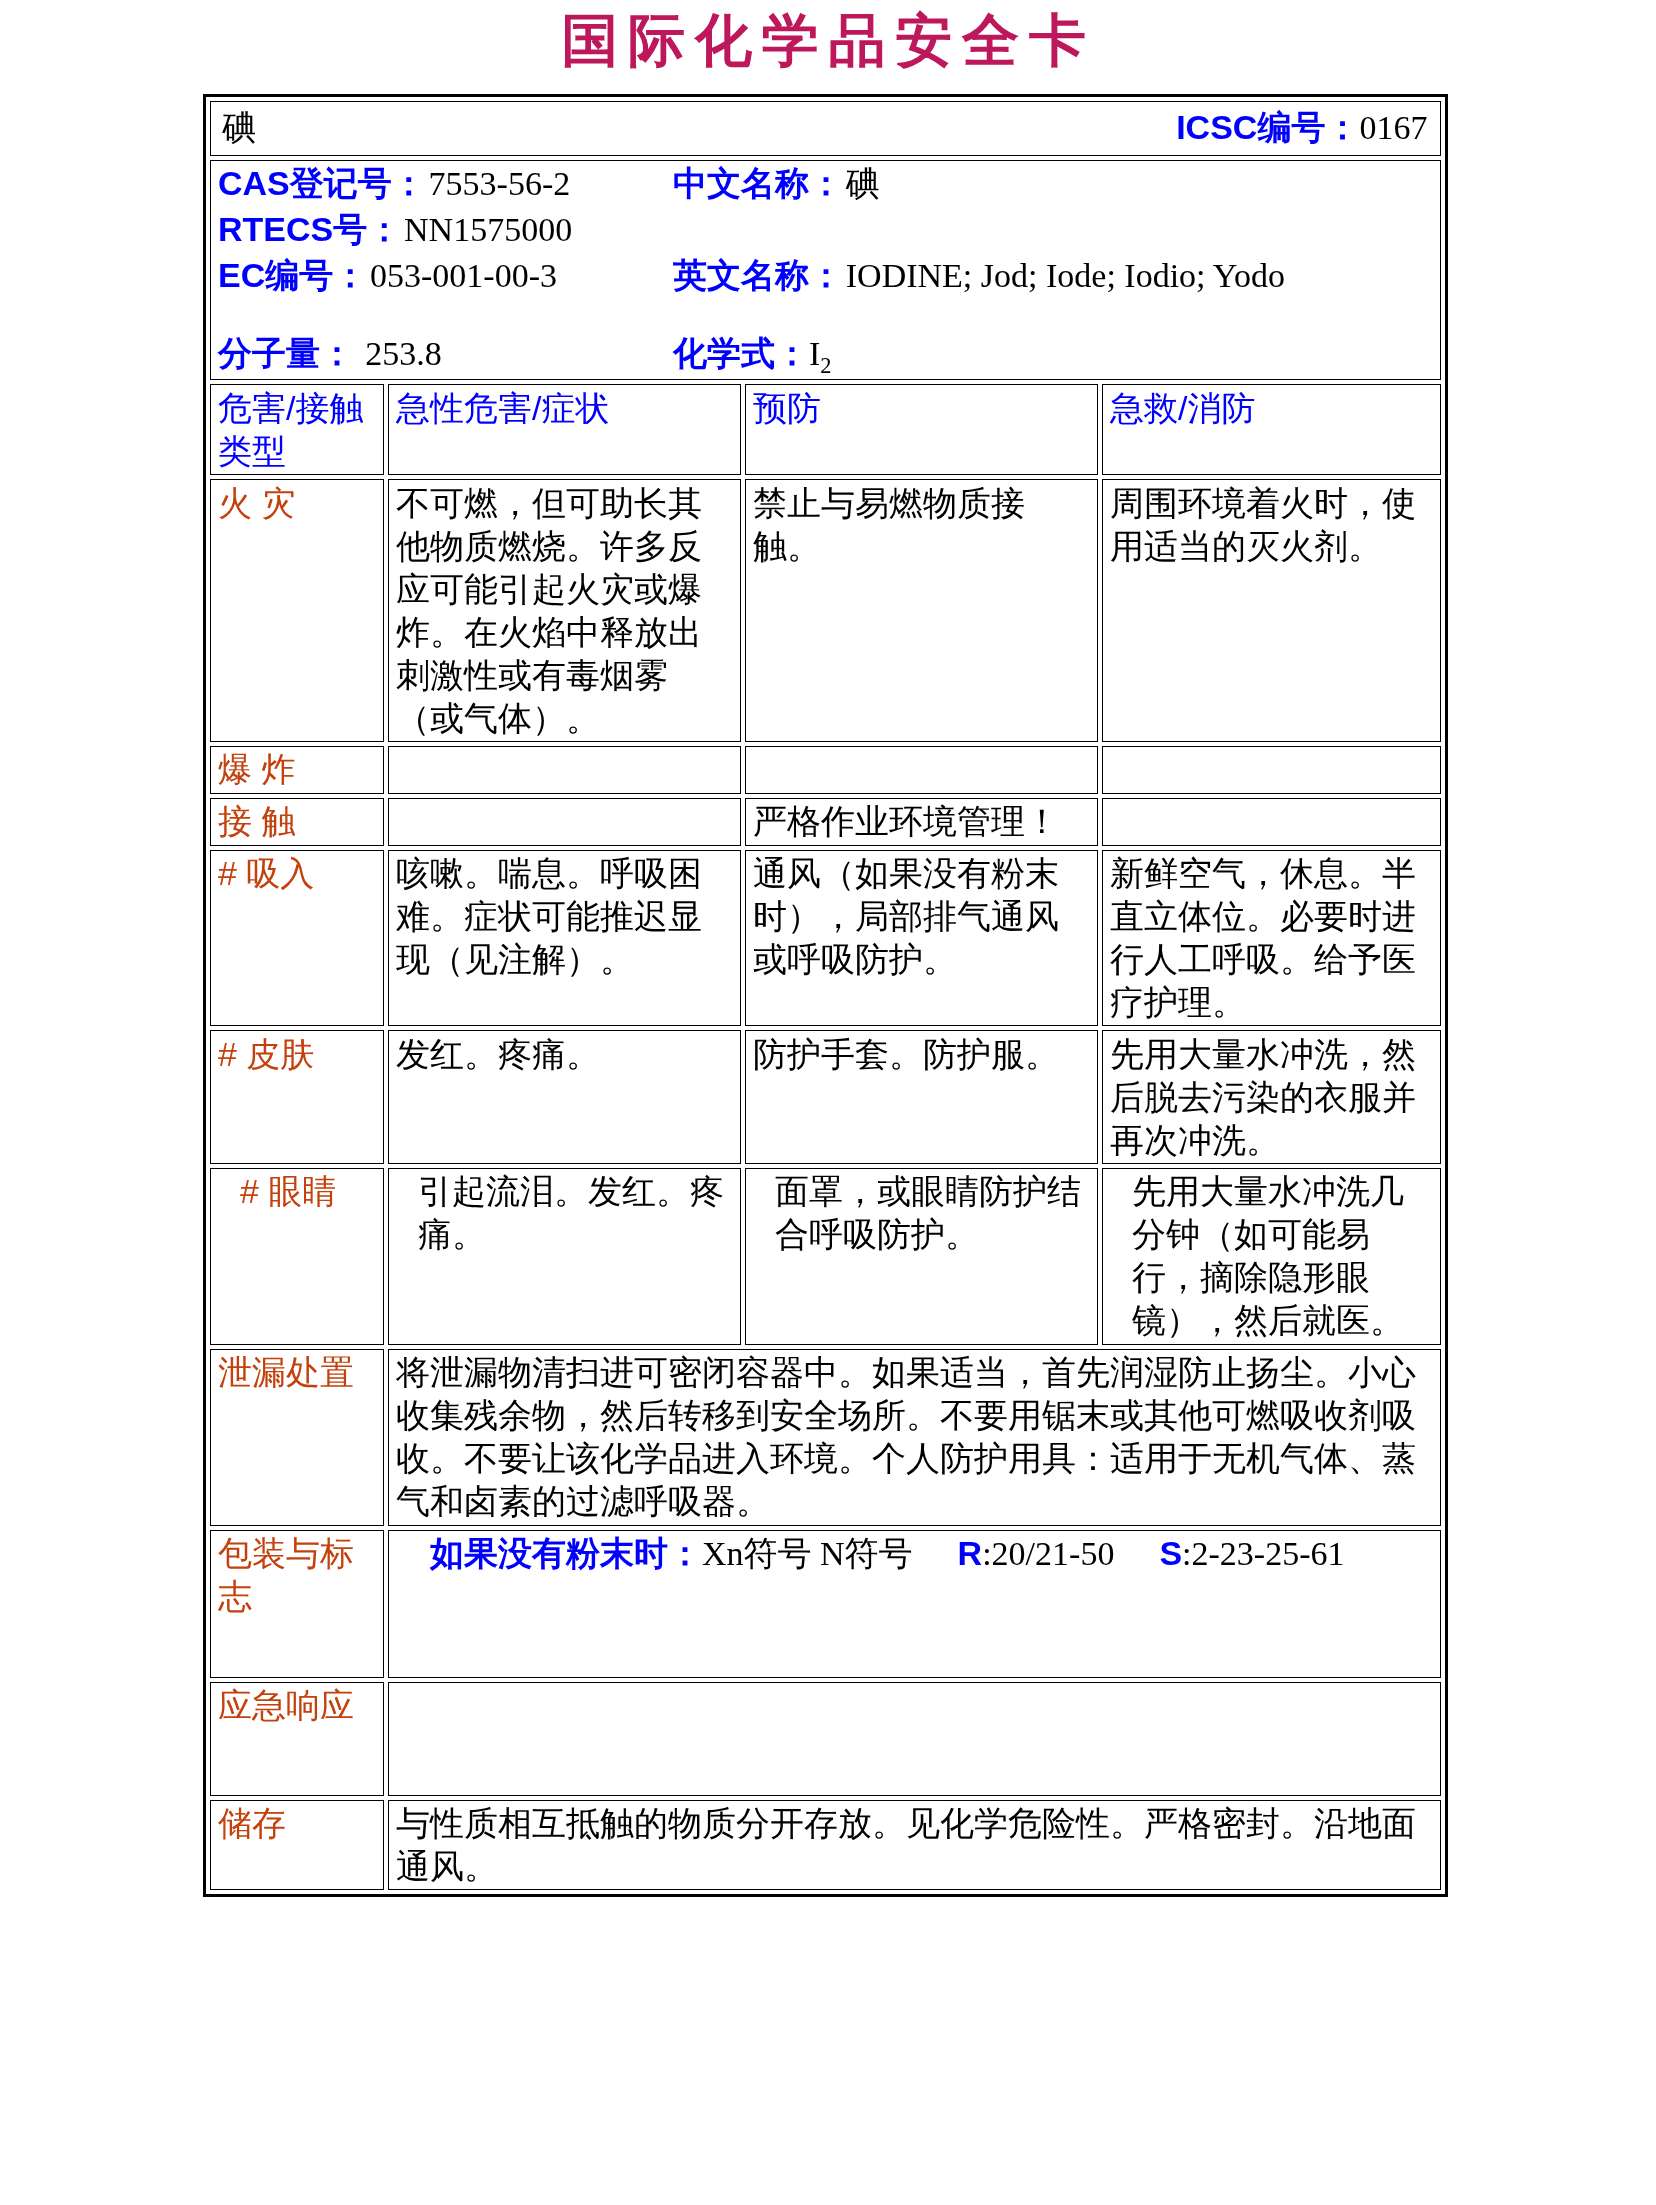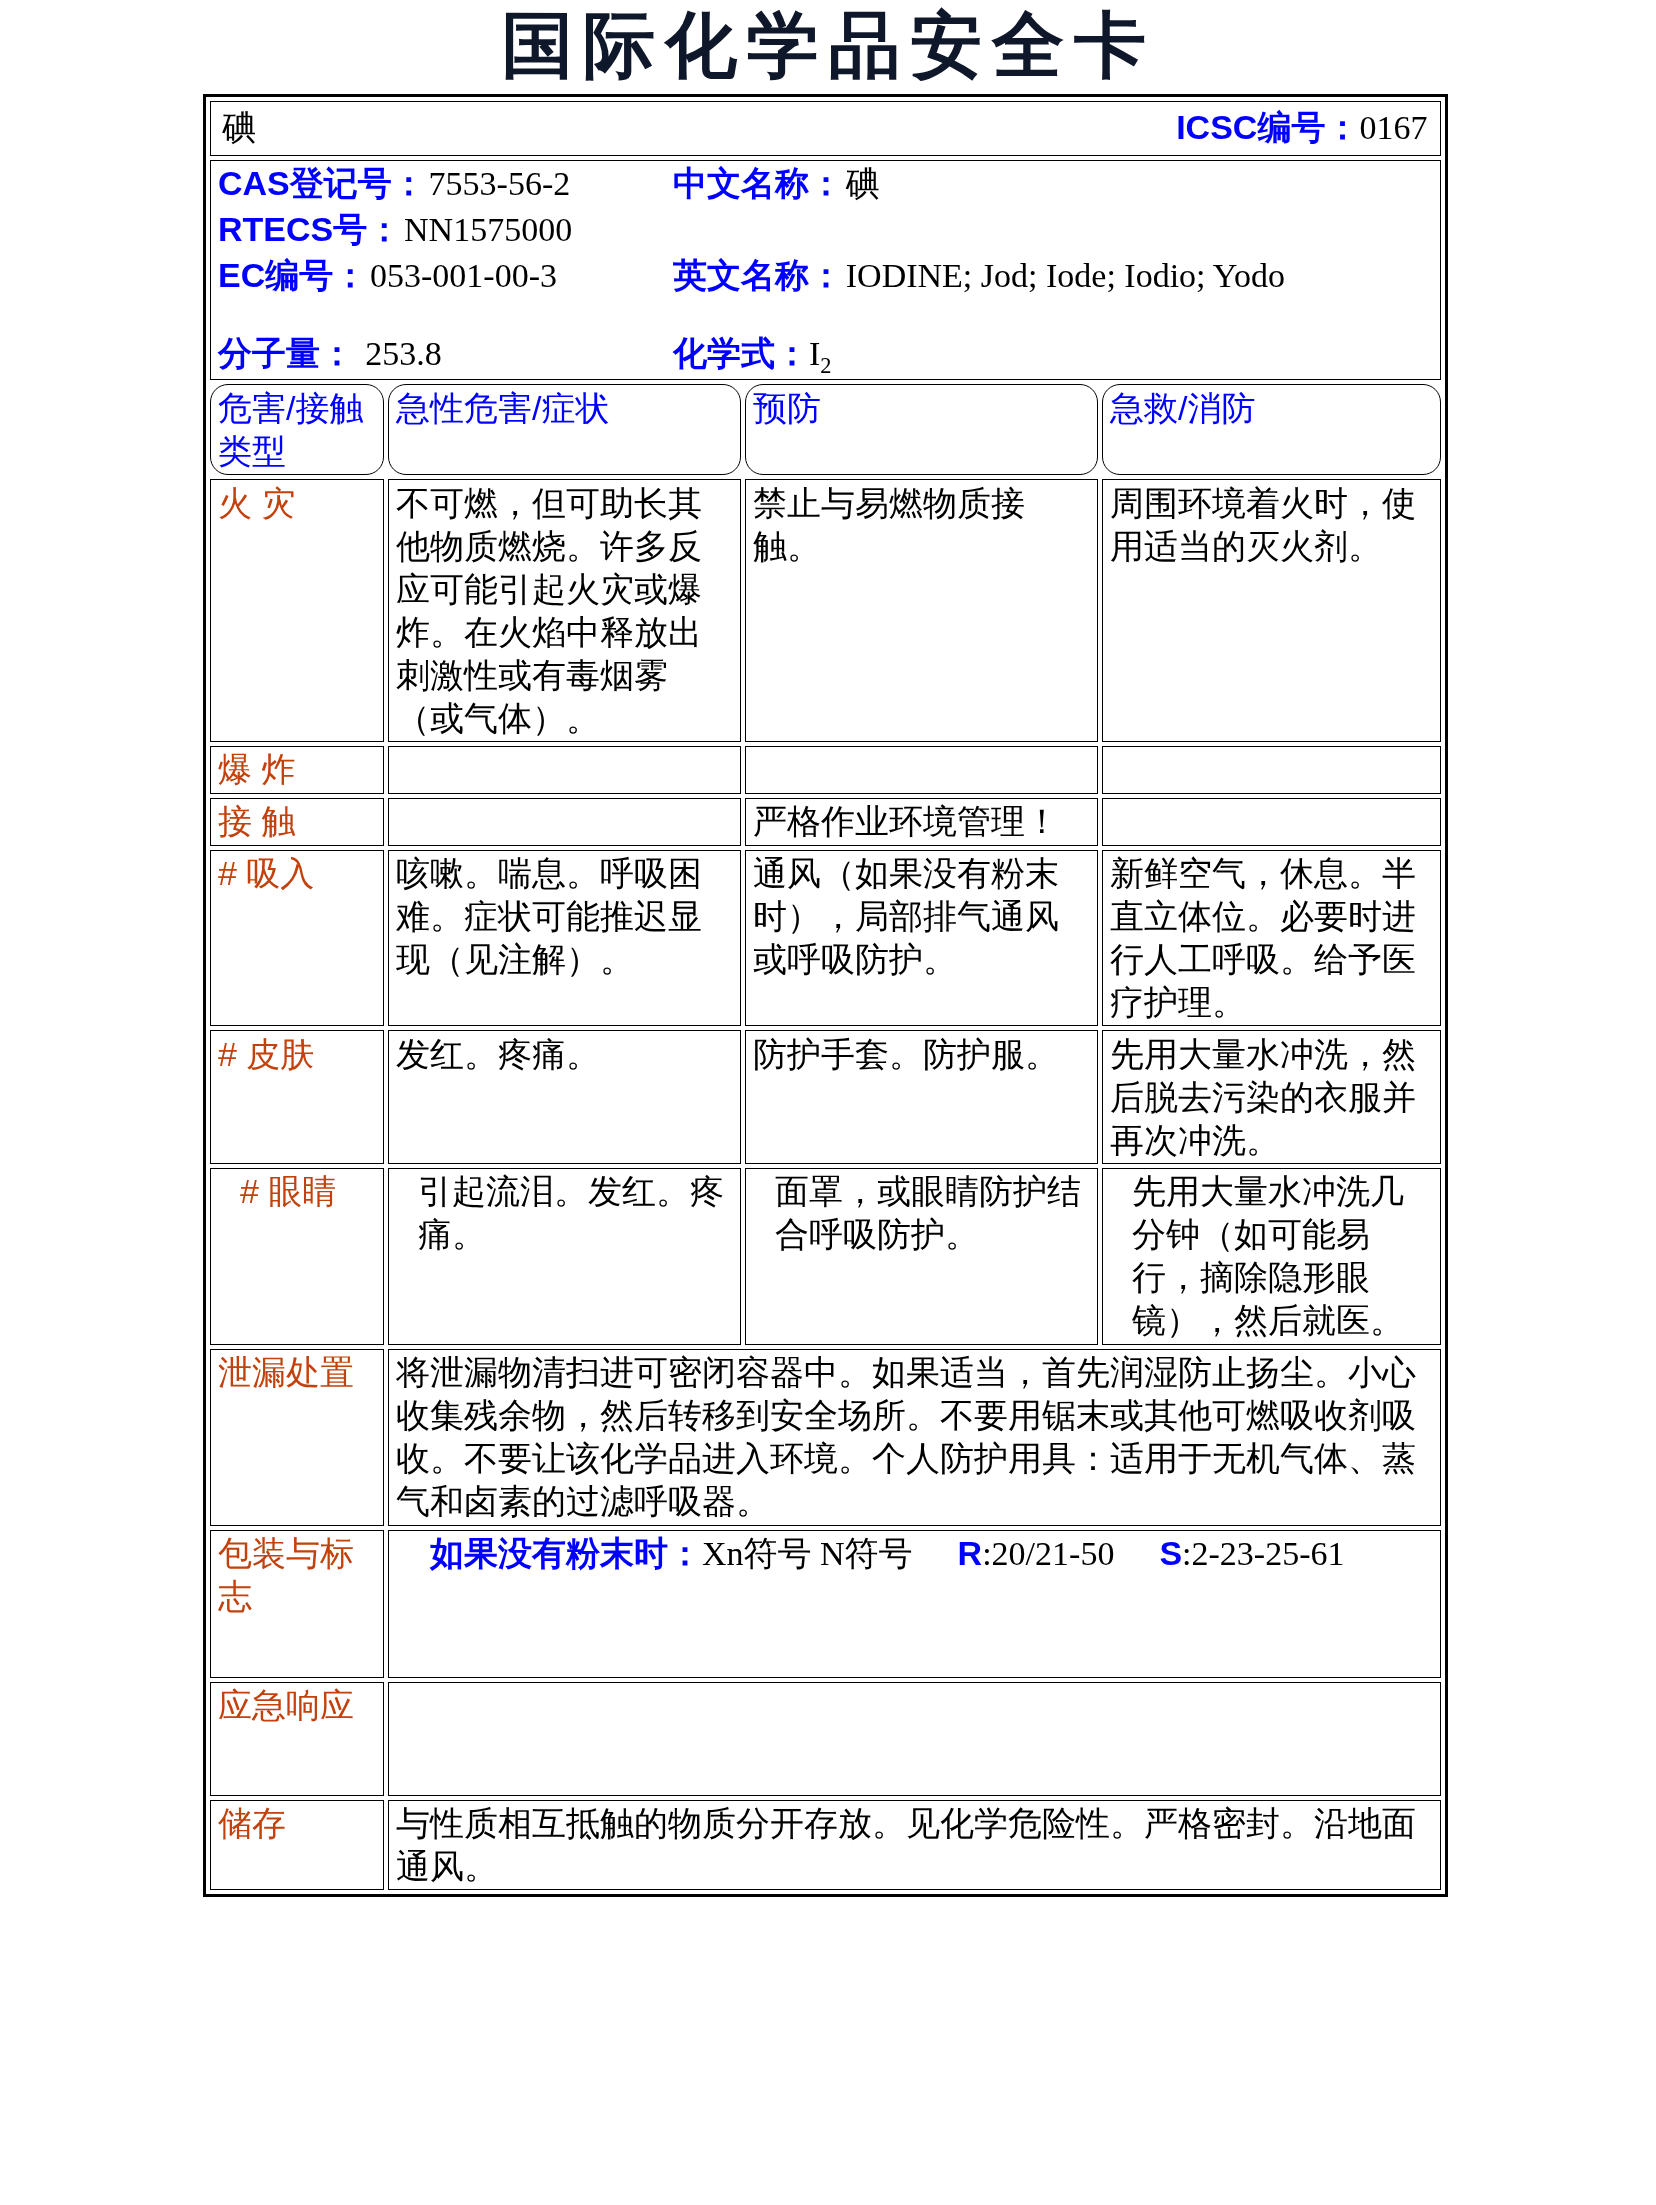--- a/index.html
+++ b/index.html
@@ -3,23 +3,23 @@
 <meta charset="utf-8">
 <style>
   html,body { margin:0; padding:0; }
   body {
     width:1657px; height:2205px; background:#ffffff;
     font-family:"Liberation Serif","DejaVu Serif",serif;
     color:#000;
   }
   .page-title {
     padding-top:12.6px; text-align:center;
-    font-family:Liberation Sans, sans-serif;
-    font-weight:bold; font-size:72px; letter-spacing:9.8px;
-    color:#0f172a; line-height:64px;
+    font-family:Liberation Mono, monospace;
+    font-weight:bold; font-size:57px; letter-spacing:9.8px;
+    color:#be185d; line-height:64px;
   }
   table.icsc {
     margin:17px 0 0 203px;
     border-collapse:separate; border-spacing:4.2px;
     border:3.5px solid #000;
     table-layout:fixed;
     background:#fff;
   }
   table.icsc td, table.icsc th {
     border:1.4px solid #000; box-sizing:border-box;
@@ -37,21 +37,21 @@
     white-space:pre-line;
   }
   td.rowlab {
     color:#c2410c; font-weight:bold; text-align:center; vertical-align:middle;
     font-family:"Liberation Sans","DejaVu Sans",sans-serif;
     padding:0 1.4px;
   }
   
   tr.r-name td { height:55px; }
   tr.r-info td { height:211px; }
-  tr.r-head th { height:83px;border-radius:18px; }
+  tr.r-head th { height:83px; }
   tr.r-fire td { height:246px; }
   tr.r-exp  td { height:41px; }
   tr.r-con  td { height:38px; }
   tr.r-inh  td { height:148px; }
   tr.r-skin td { height:111px; }
   tr.r-eye  td { height:144px;padding-left:29px; }
   tr.r-ing  td { height:76px; }
   tr.r-spill td { height:151px; }
   tr.r-pack  td { height:148px; }
   tr.r-emg   td { height:114px; }

